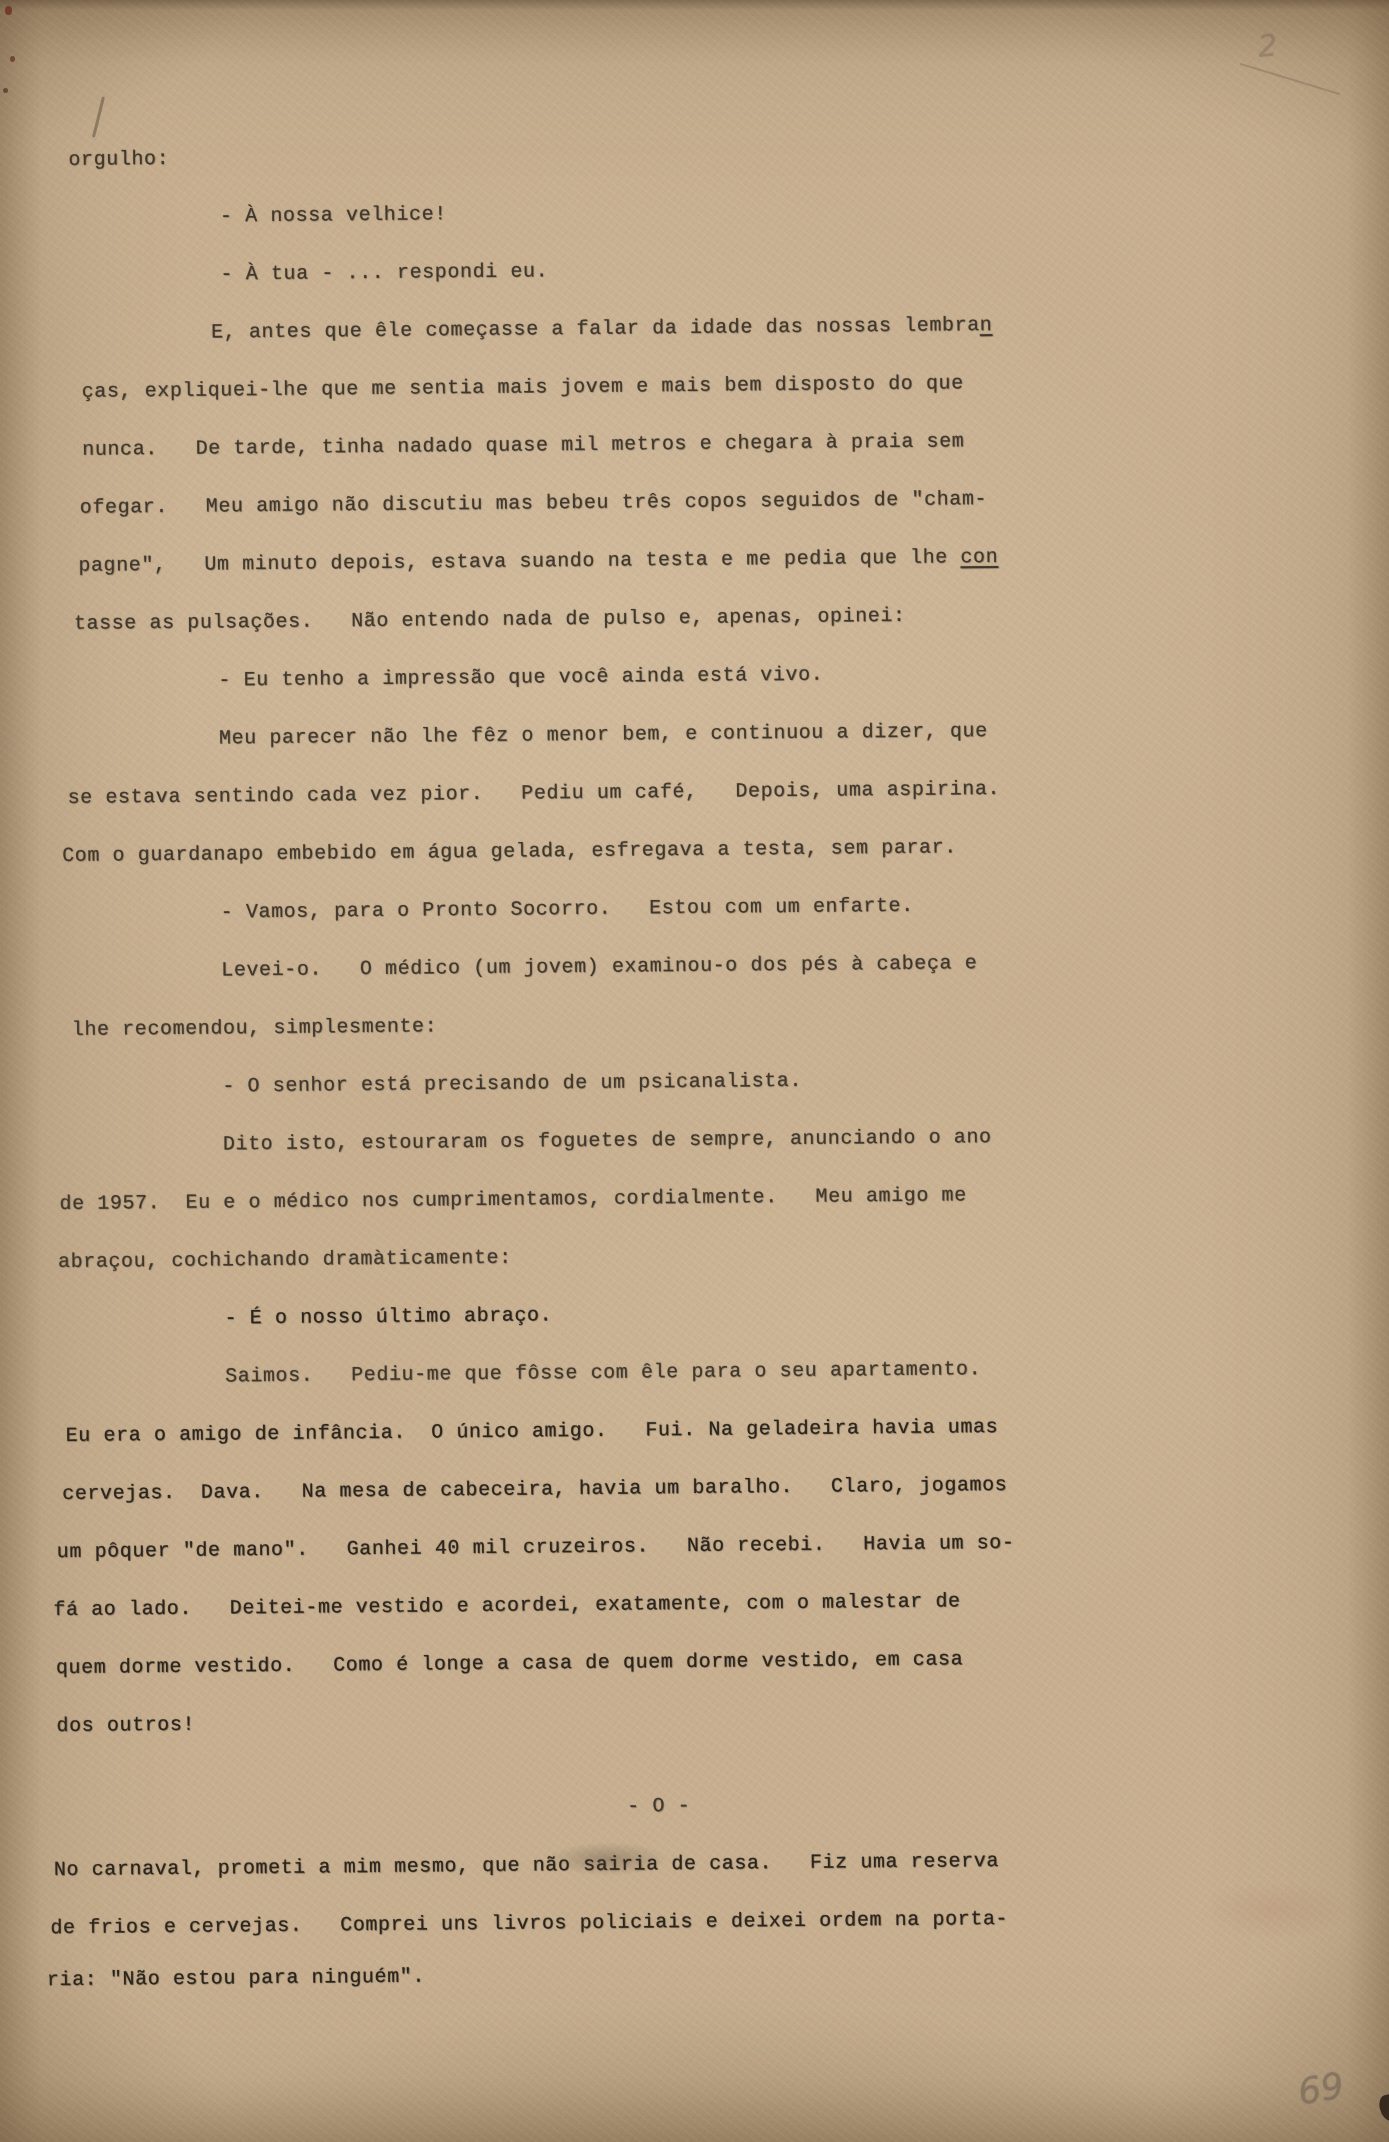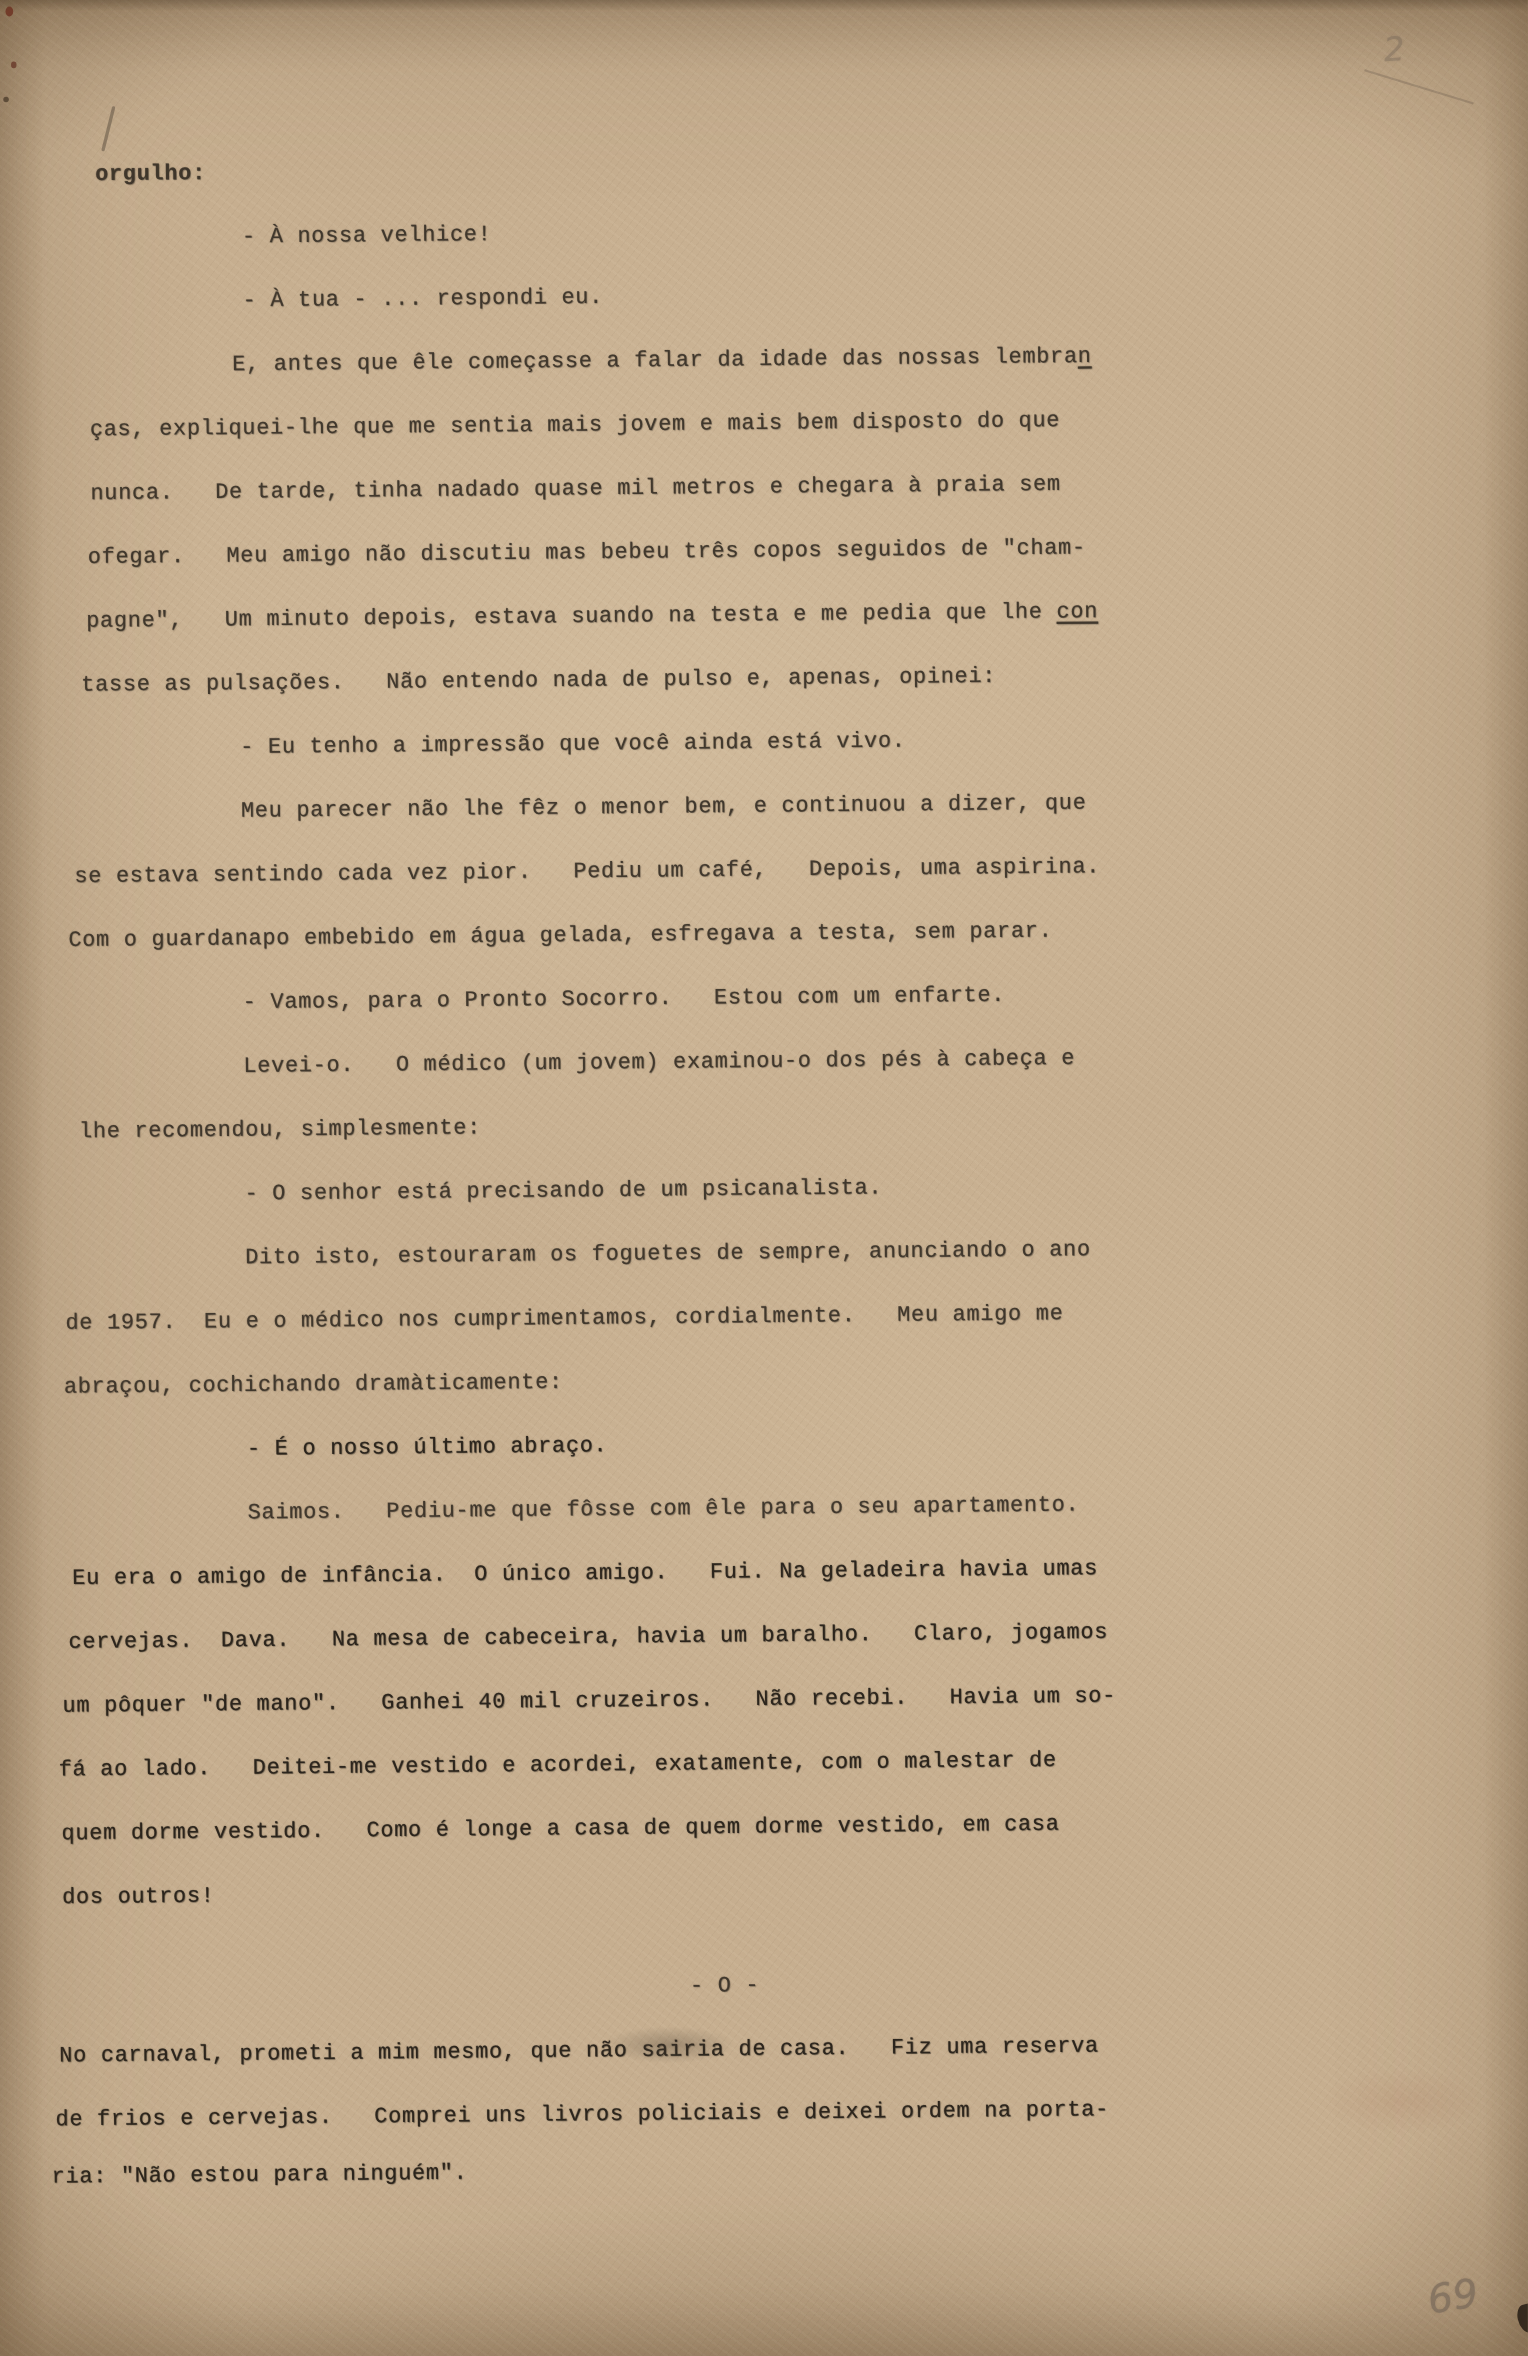--- a/index.html
+++ b/index.html
@@ -69,21 +69,21 @@
   .edge-shadow-top{left:0;top:0;width:100%;height:10px;background:linear-gradient(180deg,rgba(70,55,38,0.35),rgba(70,55,38,0));}
 </style>
 </head>
 <body>
 
 <div id="page">
   <div class="grain"></div>
   <div class="mark edge-shadow-top"></div>
 
   <div class="text-layer">
-      <div class="tline" style="left: 95px; top: 148px; font-weight: bold;">orgulho:</div>
+      <div class="tline" style="left: 77px; top: 148px;">orgulho:</div>
       <div class="tline" style="left: 228px; top: 206px;">- À nossa velhice!</div>
       <div class="tline" style="left: 228px; top: 264px;">- À tua - ... respondi eu.</div>
       <div class="tline" style="left: 218px; top: 322px;">E, antes que êle começasse a falar da idade das nossas lembra<span class="utail">n</span></div>
       <div class="tline" style="left: 88px; top: 380px;">ças, expliquei-lhe que me sentia mais jovem e mais bem disposto do que</div>
       <div class="tline" style="left: 88px; top: 438px;">nunca.   De tarde, tinha nadado quase mil metros e chegara à praia sem</div>
       <div class="tline" style="left: 85px; top: 496px;">ofegar.   Meu amigo não discutiu mas bebeu três copos seguidos de "cham-</div>
       <div class="tline" style="left: 83px; top: 554px;">pagne",   Um minuto depois, estava suando na testa e me pedia que lhe <span class="utail">con</span></div>
       <div class="tline" style="left: 78px; top: 612px;">tasse as pulsações.   Não entendo nada de pulso e, apenas, opinei:</div>
       <div class="tline" style="left: 222px; top: 670px;">- Eu tenho a impressão que você ainda está vivo.</div>
       <div class="tline" style="left: 222px; top: 728px;">Meu parecer não lhe fêz o menor bem, e continuou a dizer, que</div>

